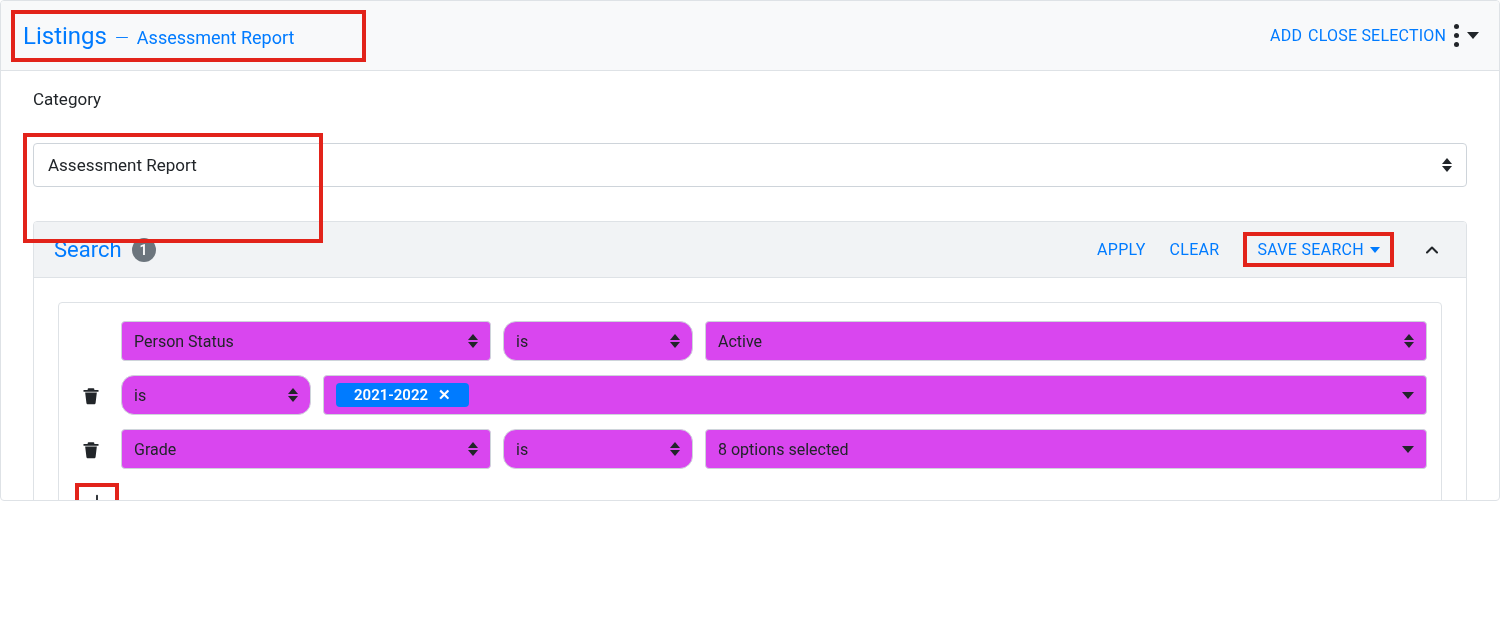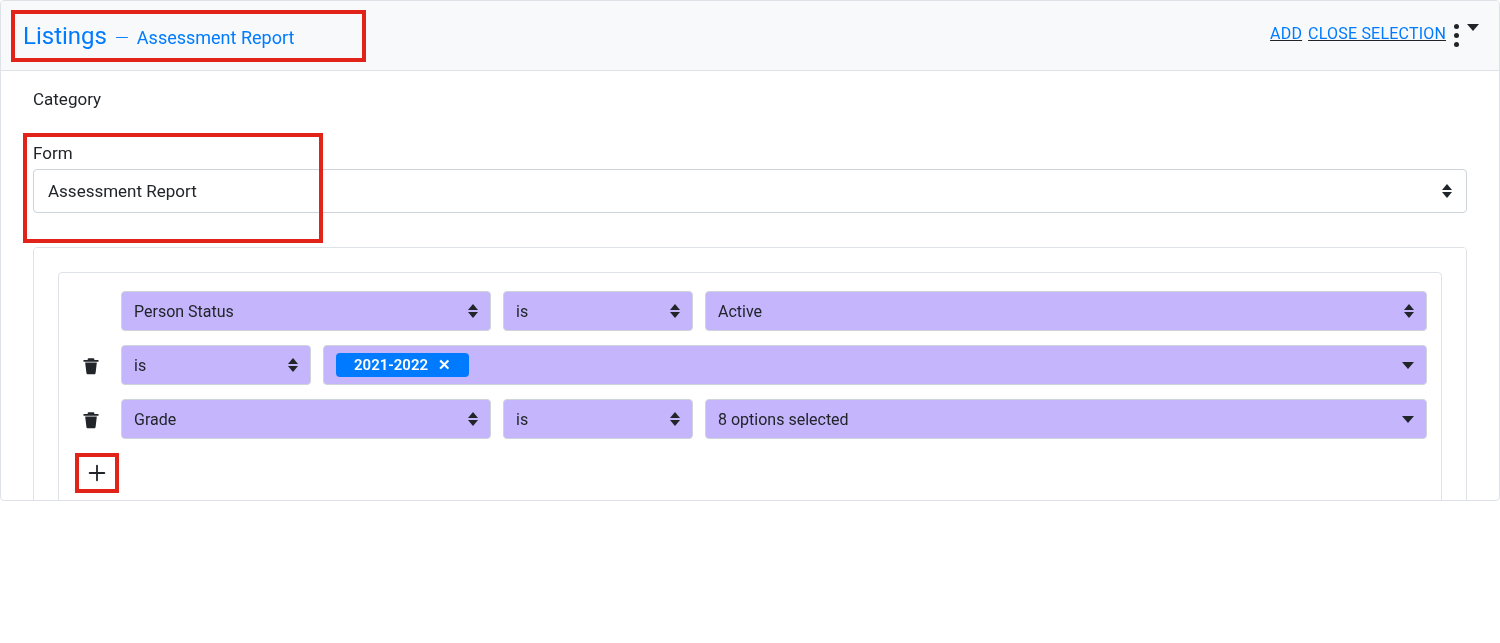--- a/index.html
+++ b/index.html
@@ -52,23 +52,22 @@
     font-size: 18px;
     font-weight: 300;
     margin: 0 2px;
   }
   .title-sub {
     color: #007bff;
     font-size: 18px;
   }
   .header-right {
     display: flex;
-    align-items: flex-start;
+    align-items: center;
     gap: 6px;
-    text-decoration: underline;
   }
   .header-link {
     color: #007bff;
     font-size: 16px;
     font-weight: 400;
     cursor: pointer;
     letter-spacing: 0.2px;
   }
   .kebab {
     display: flex;
@@ -236,25 +235,25 @@
 
   .filter-select {
     border: 1px solid #ced4da;
     border-radius: 4px;
     height: 40px;
     display: flex;
     align-items: center;
     justify-content: space-between;
     padding: 0 12px;
     font-size: 16px;
-    background: #c4b5fd;
+    background: #d946ef;
     cursor: pointer;
   }
   .col-field   { flex: 0 0 370px; }
-  .col-op      { flex: 0 0 190px; }
+  .col-op      { flex: 0 0 190px; border-radius: 13px; }
   .col-value   { flex: 1 1 auto; align-items: center; }
 
   .tag-container {
     display: flex;
     align-items: center;
     gap: 6px;
     flex: 1;
   }
   .tag {
     background: #007bff;
@@ -318,32 +317,50 @@
     </div>
   </div>
 
   <div class="body-area">
     <div class="field-group">
       <div class="field-label">Category</div>
     </div>
 
     <div class="field-group">
       <div class="form-highlight"></div>
-      <div class="field-label">Form</div>
       <div class="select-control">
         <span>Assessment Report</span>
         <span class="sort-icon">
           <span class="up"></span>
             <span class="down"></span>
         </span>
       </div>
     </div>
   </div>
 
   <div class="search-panel">
+    <div class="search-header">
+      <div class="search-title-wrap">
+        <span class="search-title">Search</span>
+        <span class="badge">1</span>
+      </div>
+      <div class="search-actions">
+        <span class="search-link">APPLY</span>
+        <span class="search-link">CLEAR</span>
+        <div class="save-search-box">
+          <span class="search-link">SAVE SEARCH</span>
+          <span class="caret"></span>
+        </div>
+        <div class="chevron-up">
+          <svg width="20" height="20" viewBox="0 0 24 24" fill="none" stroke="#212529" stroke-width="2.5" stroke-linecap="round" stroke-linejoin="round">
+              <polyline points="18 15 12 9 6 15"></polyline>
+            </svg>
+        </div>
+      </div>
+    </div>
 
     <div class="search-body">
       <div class="filter-card">
 
         <div class="filter-row">
           <div class="row-icon-slot"></div>
           <div class="filter-select col-field">
             <span>Person Status</span>
             <span class="sort-icon">
                 <span class="up"></span>

